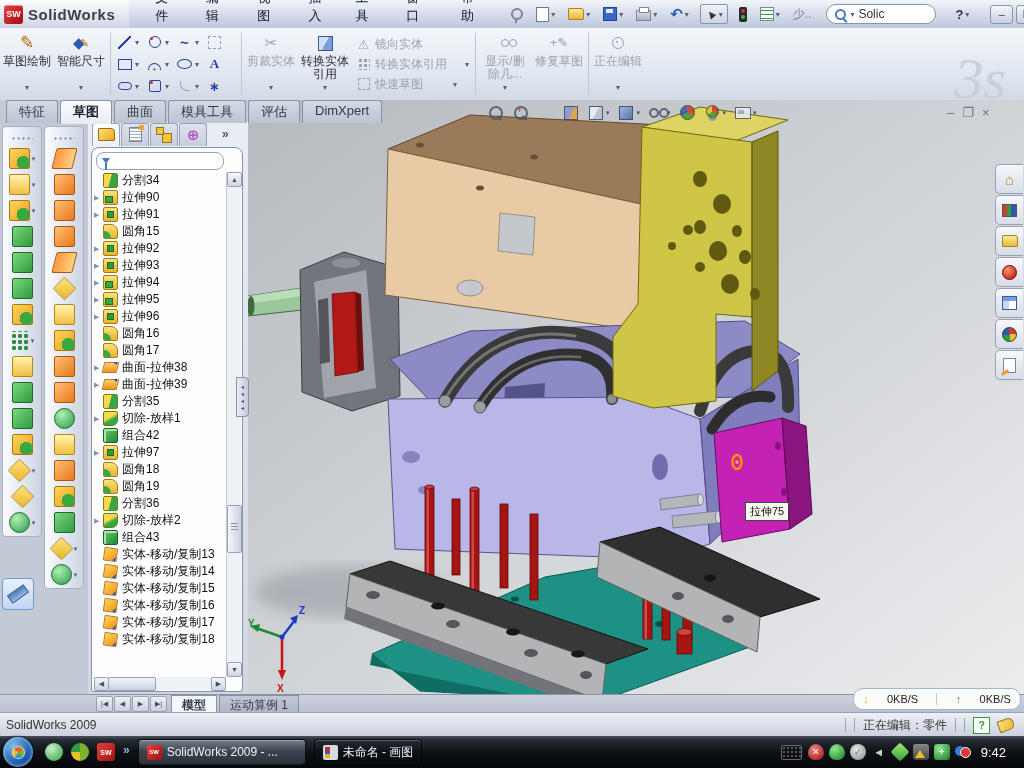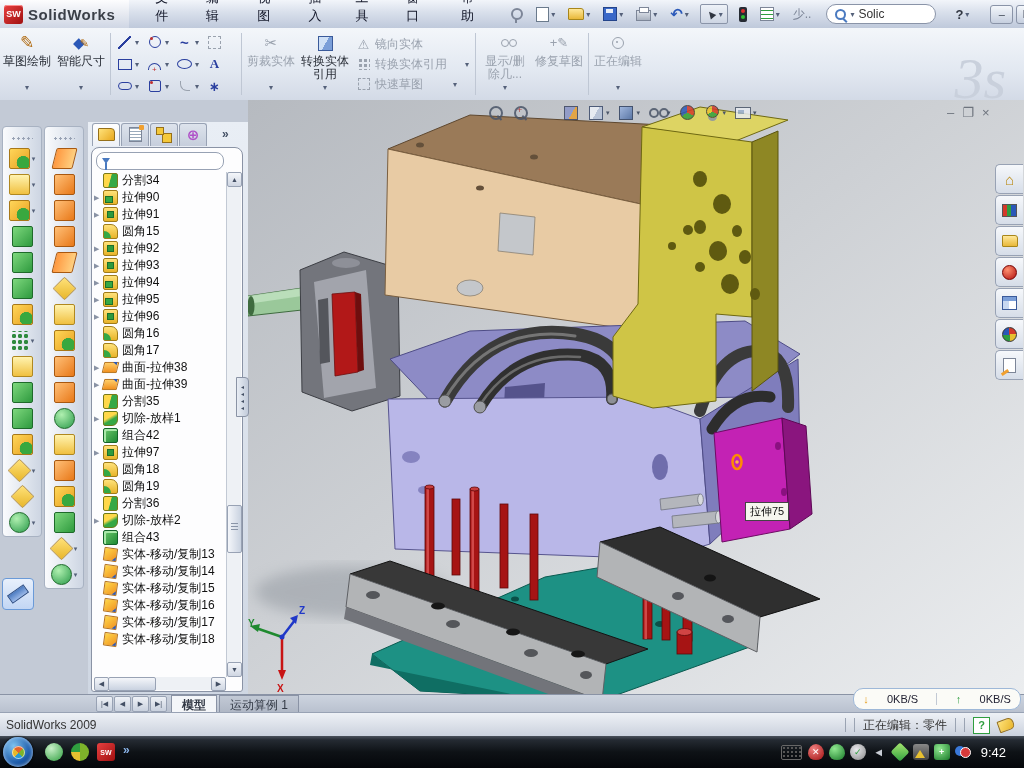--- a/index.html
+++ b/index.html
@@ -641,20 +641,29 @@
         <polygon points="50,515 42,518 48,524" fill="#2038c8"></polygon>
         <line x1="34" y1="537" x2="34" y2="572" stroke="#c81414" stroke-width="2.5"></line>
         <polygon points="34,580 30,570 38,570" fill="#c81414"></polygon>
         <circle cx="34" cy="537" r="2.5" fill="#2038c8"></circle>
         <text x="0" y="527" font-size="10" font-weight="bold" fill="#1f8a2f">Y</text>
         <text x="51" y="514" font-size="10" font-weight="bold" fill="#2038c8">Z</text>
         <text x="29" y="592" font-size="10" font-weight="bold" fill="#c81414">X</text>
       </g>
     </svg>
 
+    <div class="abs" id="cmdtabs">
+
+    <span class="ctab">特征</span>
+        <span class="ctab active">草图</span>
+        <span class="ctab">曲面</span>
+        <span class="ctab">模具工具</span>
+        <span class="ctab">评估</span>
+        <span class="ctab">DimXpert</span>
+      </div>
 
     <div class="abs vtool" id="vtA">
 
     <span class="tw dd">
           <span class="ticon c1"></span>
         </span>
         <span class="tw dd">
           <span class="ticon c4"></span>
         </span>
         <span class="tw dd">
@@ -1066,20 +1075,31 @@
   <div class="abs" id="taskbar">
     <div id="startorb">
         <span id="orbflag"></span>
       </div>
     <div id="quicklaunch">
       <span class="ql ql-msn"></span>
       <span class="ql ql-ball"></span>
       <span class="ql ql-sw">SW</span>
       <span class="ql ql-chev">»</span>
     </div>
+    <span style="display:flex;align-items:center;">
+
+    <span class="taskbtn active">
+          <span class="tb-sw">SW</span>
+          <span class="tlabel">SolidWorks 2009 - ...</span>
+        </span>
+        <span class="taskbtn">
+          <span class="tb-paint"></span>
+          <span class="tlabel">未命名 - 画图</span>
+        </span>
+      </span>
     <div id="tray">
       <span class="kbd"></span>
       <span style="display:flex;align-items:center;gap:5px;">
 
       <span class="tico tr-red">✕</span>
           <span class="tico tr-green"></span>
           <span class="tico tr-gear">✓</span>
           <span class="tico tr-vol">◄</span>
           <span class="tico tr-sync"></span>
           <span class="tico tr-net"></span>

